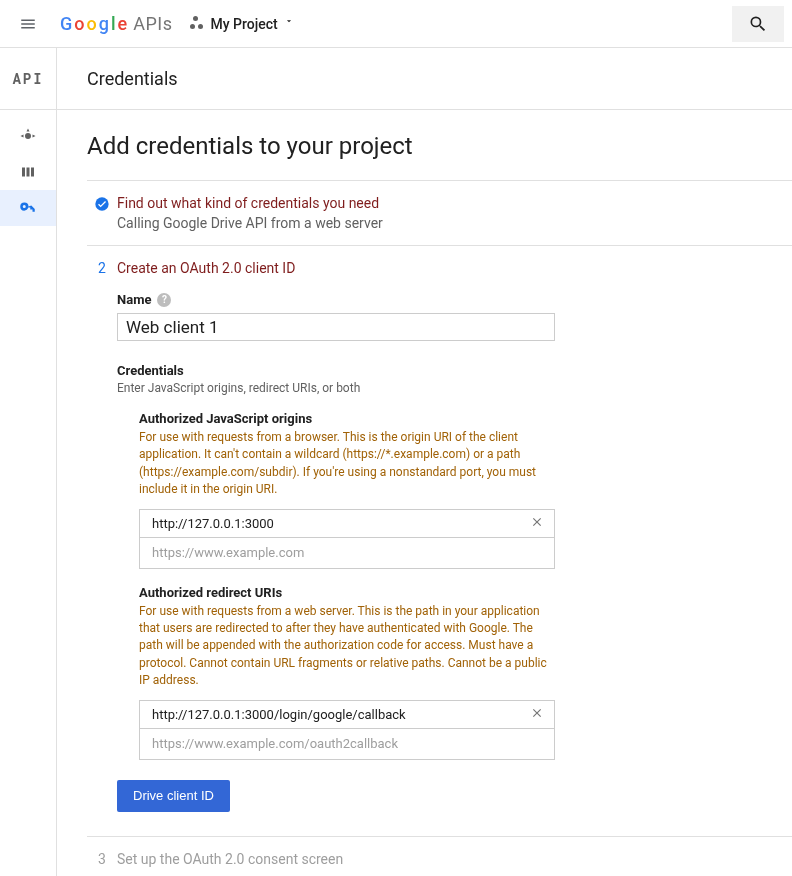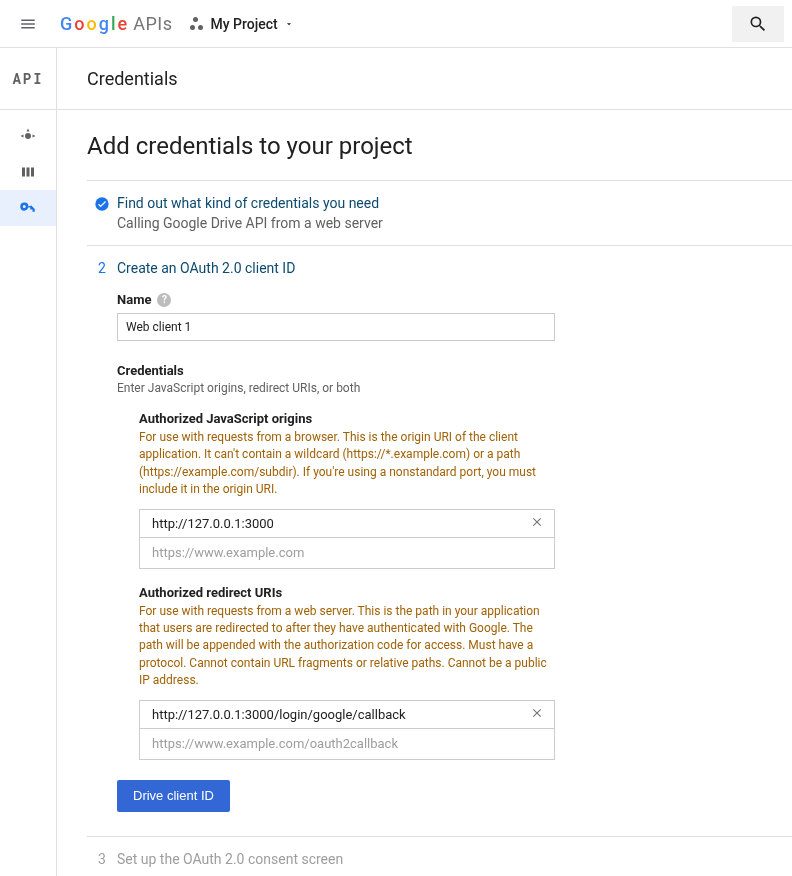--- a/index.html
+++ b/index.html
@@ -39,21 +39,20 @@
   }
   .logo-g1 { color: #4285F4; font-weight: 500; }
   .logo-o1 { color: #EA4335; font-weight: 500; }
   .logo-o2 { color: #FBBC05; font-weight: 500; }
   .logo-g2 { color: #4285F4; font-weight: 500; }
   .logo-l { color: #34A853; font-weight: 500; }
   .logo-e { color: #EA4335; font-weight: 500; }
   .logo-apis { color: #757575; margin-left: 4px; letter-spacing: 0.5px; }
   .project-selector {
     display: flex;
-    align-items: center;
     margin-left: 18px;
     font-size: 14px;
     cursor: pointer;
     font-weight: 500;
     color: #212121;
     gap: 6px;
   }
   .proj-dots {
     display: inline-block;
     position: relative;
@@ -162,21 +161,21 @@
     display: flex;
     justify-content: center;
     padding-top: 1px;
   }
   .step-body {
     flex: 1;
     padding-right: 20px;
   }
   .step-title {
     font-size: 14px;
-    color: #0c4a6e;
+    color: #7f1d1d;
   }
   .step-title.grey { color: #9e9e9e; }
   .step-sub {
     font-size: 14px;
     color: #616161;
     margin-top: 4px;
   }
   .field-label {
     font-size: 13px;
     font-weight: 700;
@@ -196,21 +195,21 @@
     color: #fff;
     font-size: 10px;
     font-weight: 700;
   }
   .text-input {
     margin-top: 6px;
     width: 438px;
     height: 28px;
     border: 1px solid #ccc;
     padding: 0 8px;
-    font-size: 12px;
+    font-size: 17px;
     color: #212121;
     font-family: inherit;
   }
   .text-input::placeholder { color: #9e9e9e; }
   .section-title {
     font-size: 13px;
     font-weight: 700;
     margin-top: 22px;
   }
   .section-sub {

